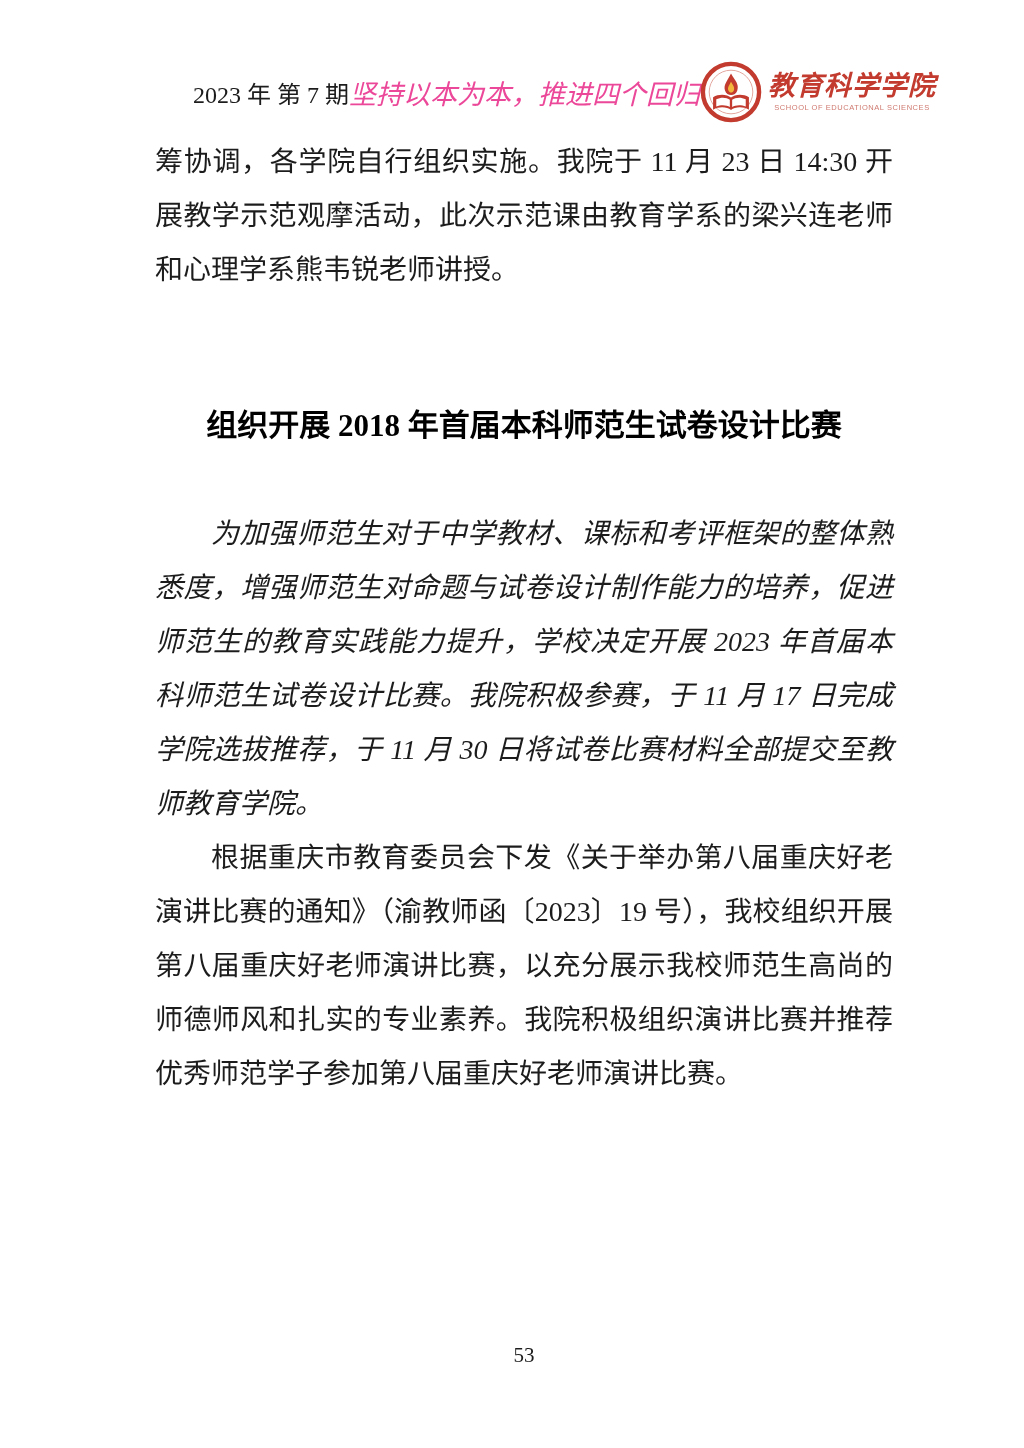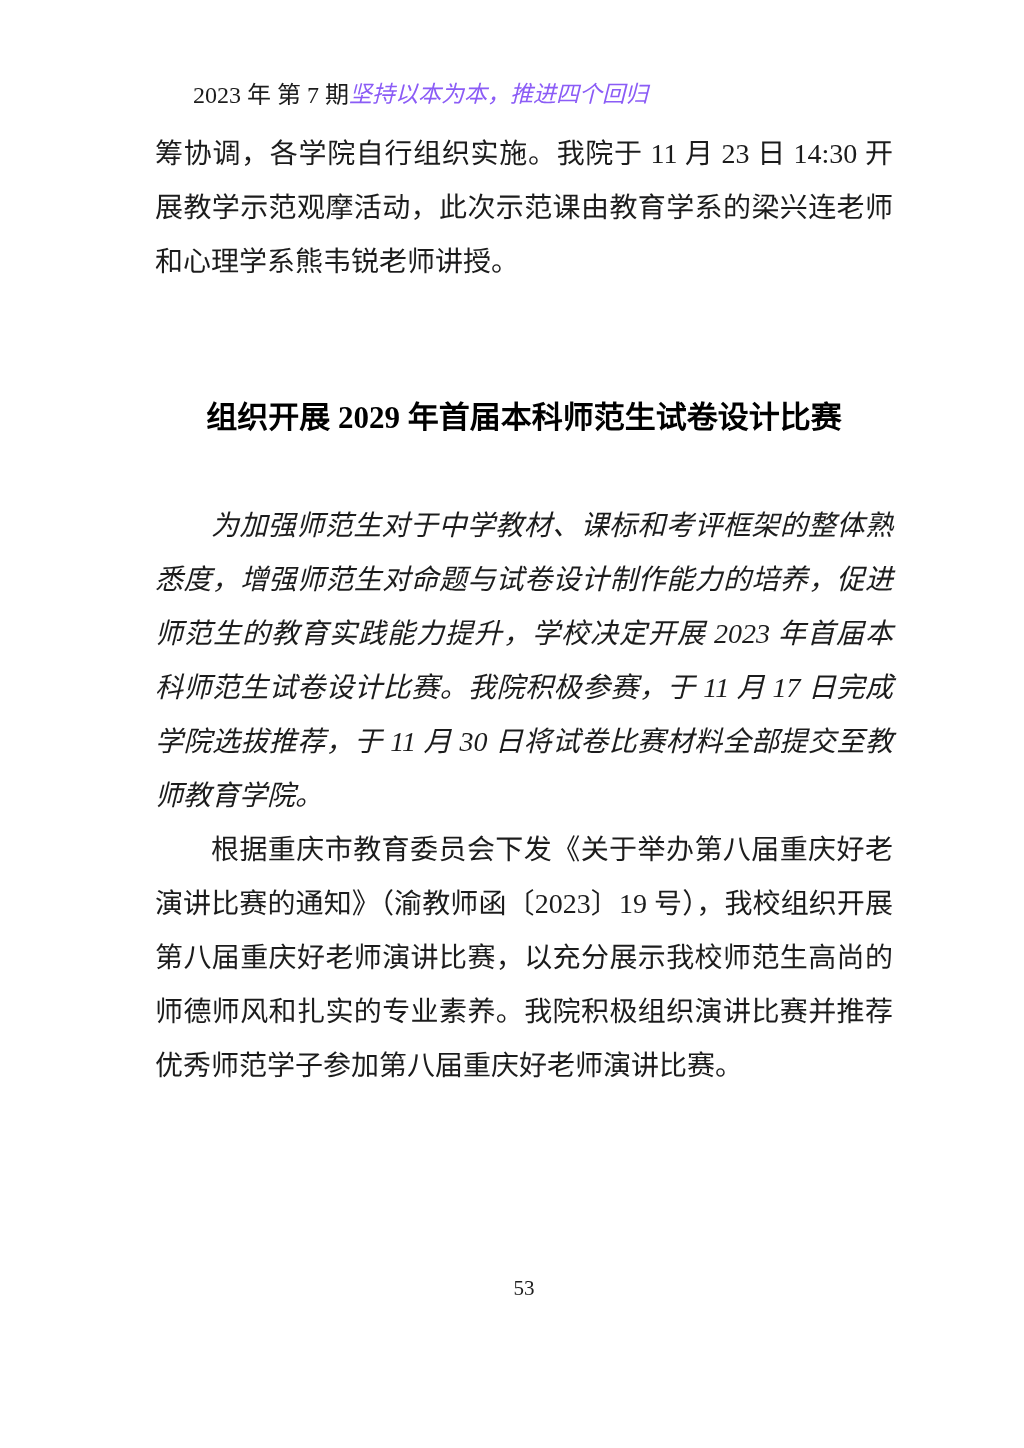--- a/index.html
+++ b/index.html
@@ -24,23 +24,23 @@
     align-items: center;
     justify-content: flex-start;
   }
   .issue {
     font-size: 24px;
     white-space: nowrap;
     color: #1c1c1c;
   }
   .slogan {
     font-style: italic;
-    font-size: 23px;
+    font-size: 27px;
     white-space: nowrap;
-    color: #8b5cf6;
+    color: #ec4899;
     font-family: Liberation Serif, serif;
   }
   .logo {
     display: flex;
     align-items: center;
     gap: 6px;
   }
   .emblem { width: 62px; height: 62px; display: block; }
   .logo-text { display: flex; flex-direction: column; align-items: center; }
   .logo-cn {
@@ -57,21 +57,21 @@
     letter-spacing: 0.55px;
     color: #cf7a70;
     white-space: nowrap;
     margin-top: 2px;
     font-family: "Liberation Sans", sans-serif;
   }
 
   
   .content {
     position: absolute;
-    top: 0;
+    top: 8px;
     left: 155px;
     width: 738px;
   }
   .para {
     font-size: 28px;
     line-height: 54px;
     text-align: justify;
     margin: 0;
     color: #1c1c1c;
   }
@@ -84,42 +84,58 @@
     text-align: center;
     color: #000000;
     margin: 102px 0 54px 0;
   }
   .p2 { margin-top: 0; font-style: italic; }
   .h2 { margin-top: 103px; margin-bottom: 56px; }
 
   
   .footer {
     position: absolute;
-    top: 1276px;
+    top: 1343px;
     left: 155px;
     width: 738px;
     text-align: center;
     font-size: 21px;
     color: #1c1c1c;
   }
 </style>
 </head>
 <body>
 
 <div class="sheet">
 
   <div class="header">
     <span class="issue">2023 年 第 7 期</span>
     <span class="slogan">坚持以本为本，推进四个回归</span>
+    <div class="logo">
+      <svg class="emblem" viewBox="0 0 64 64" aria-hidden="true">
+        <circle cx="32" cy="32" r="29" fill="#ffffff" stroke="#c23b2e" stroke-width="4.5"></circle>
+        <circle cx="32" cy="32" r="22.5" fill="none" stroke="#e2a49c" stroke-width="1"></circle>
+        <path d="M32 13 C36.5 21 40.5 23.5 38.5 30.5 C36.7 36.8 27.6 36.8 25.8 30.5 C24 24.5 27.8 21.5 32 13 Z" fill="#c23b2e"></path>
+        <path d="M32 21.5 C34.2 25.4 36 27.2 35 30.2 C33.9 33.4 30.3 33.4 29.2 30.2 C28.2 27.3 30.3 25.2 32 21.5 Z" fill="#f2b63c"></path>
+        <path d="M13.5 37.5 C20 33.5 28 34.6 32 37.8 L32 50.5 C28 47.3 20 46.4 13.5 50.2 Z" fill="#c23b2e"></path>
+        <path d="M50.5 37.5 C44 33.5 36 34.6 32 37.8 L32 50.5 C36 47.3 44 46.4 50.5 50.2 Z" fill="#c23b2e"></path>
+        <path d="M16.8 39.6 C21.8 36.9 27.8 37.7 30.8 40 L30.8 47.6 C27.8 45.4 21.8 44.8 16.8 47 Z" fill="#ffffff"></path>
+        <path d="M47.2 39.6 C42.2 36.9 36.2 37.7 33.2 40 L33.2 47.6 C36.2 45.4 42.2 44.8 47.2 47 Z" fill="#ffffff"></path>
+      </svg>
+      <div class="logo-text">
+        <span class="logo-cn">教育科学学院</span>
+        <span class="logo-en">SCHOOL OF EDUCATIONAL SCIENCES</span>
+      </div>
+    </div>
   </div>
 
   <div class="content">
     <p class="para p1">筹协调，各学院自行组织实施。我院于 11 月 23 日 14:30 开展教学示范观摩活动，此次示范课由教育学系的梁兴连老师和心理学系熊韦锐老师讲授。</p>
 
-    <h2 class="heading h1">组织开展 2029 年首届本科师范生试卷设计比赛</h2>
+    <h2 class="heading h1">组织开展 2018 年首届本科师范生试卷设计比赛</h2>
 
     <p class="para indent p2">为加强师范生对于中学教材、课标和考评框架的整体熟悉度，增强师范生对命题与试卷设计制作能力的培养，促进师范生的教育实践能力提升，学校决定开展 2023 年首届本科师范生试卷设计比赛。我院积极参赛，于 11 月 17 日完成学院选拔推荐，于 11 月 30 日将试卷比赛材料全部提交至教师教育学院。</p>
 
 
     <p class="para indent p3">根据重庆市教育委员会下发《关于举办第八届重庆好老演讲比赛的通知》（渝教师函〔2023〕19 号），我校组织开展第八届重庆好老师演讲比赛，以充分展示我校师范生高尚的师德师风和扎实的专业素养。我院积极组织演讲比赛并推荐优秀师范学子参加第八届重庆好老师演讲比赛。</p>
   </div>
 
   <div class="footer">
     <span>53</span>
   </div>

